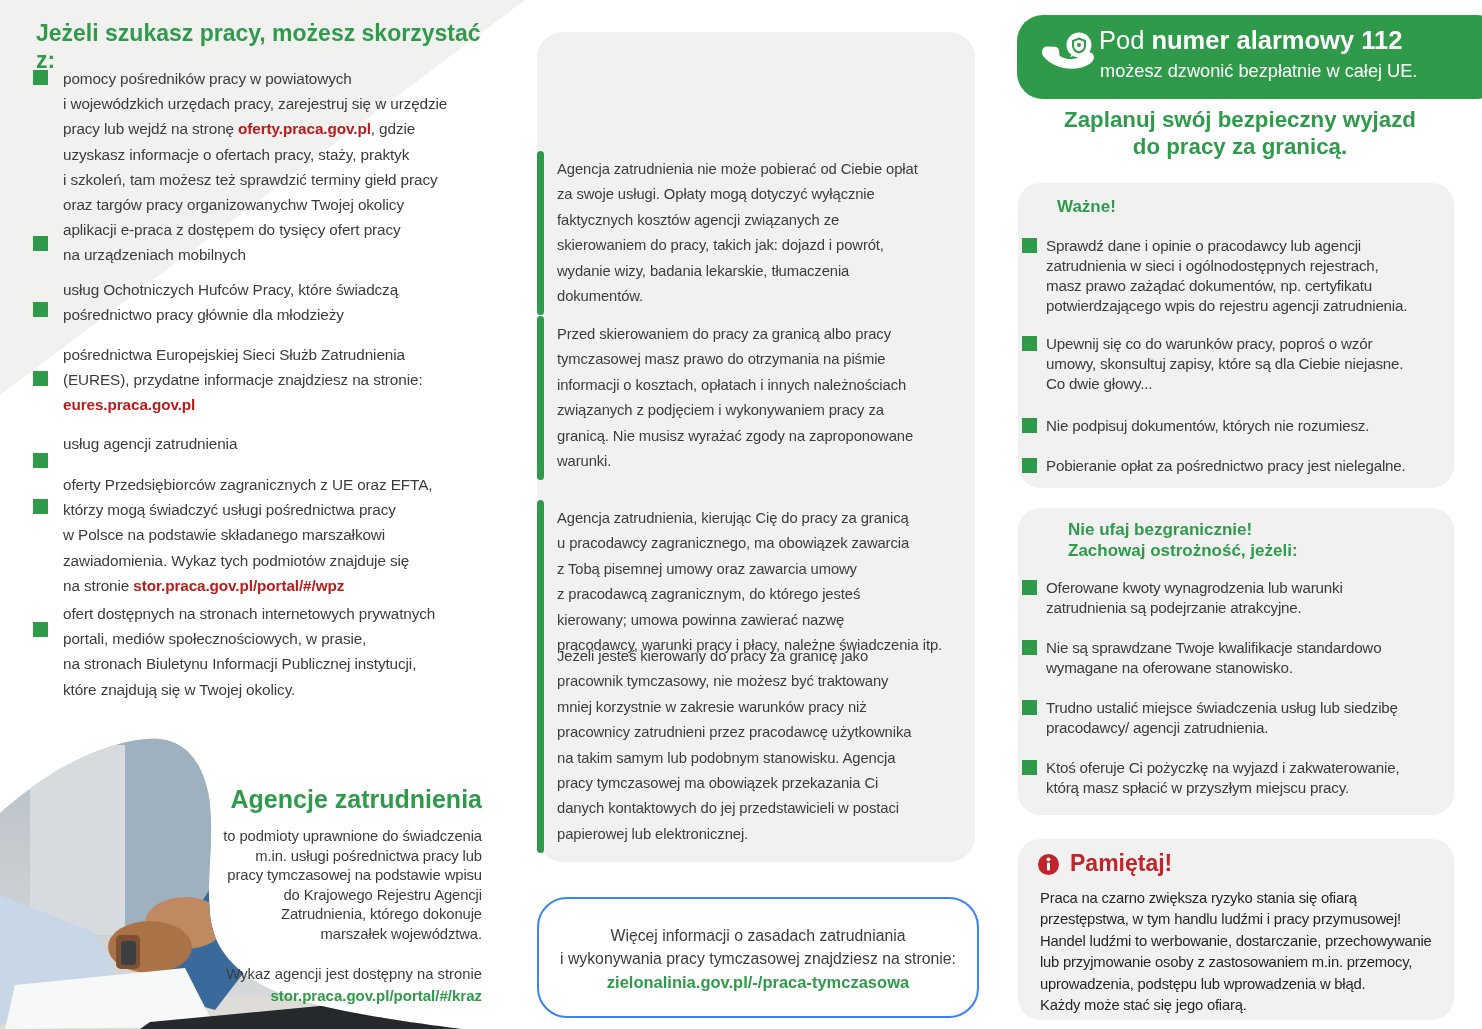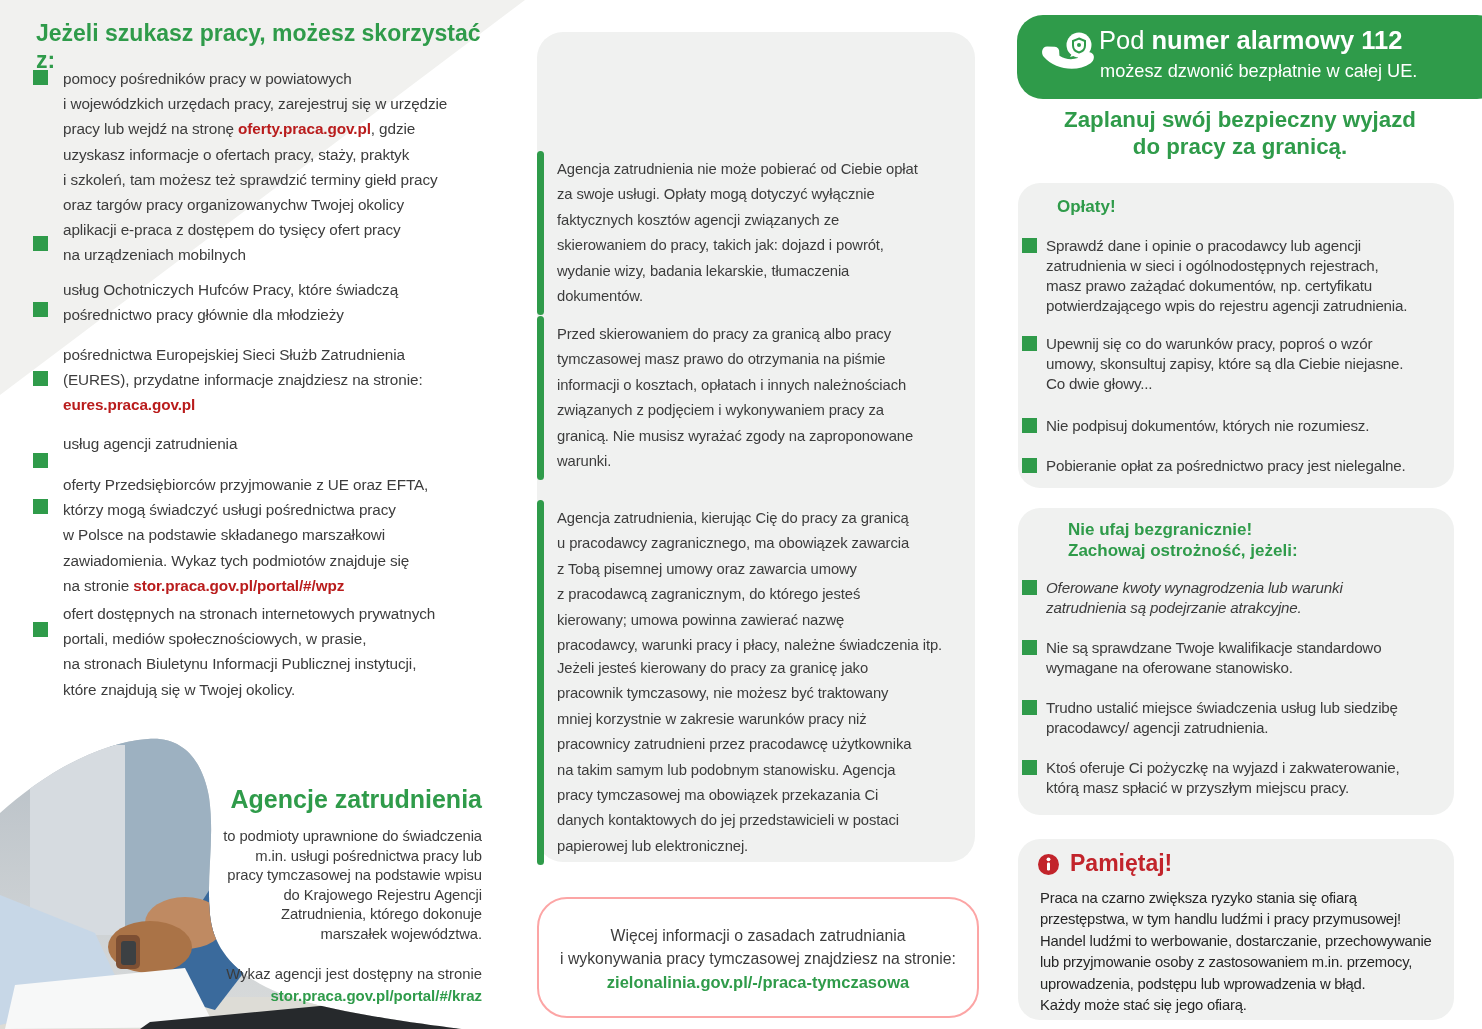--- a/index.html
+++ b/index.html
@@ -32,44 +32,44 @@
   .ag-body{font-size:14.8px;line-height:19.6px;letter-spacing:-0.1px;}
   .ag-note{margin-top:19px;font-size:14.8px;line-height:20px;}
   .ag-link{font-size:15px;font-weight:bold;color:#2f9b4a;margin-top:3px;}
   
   .mid-box{left:537px;top:32px;width:438px;height:830px;background:#f0f1f0;border-radius:26px;}
   .mid-head{left:20px;top:24px;width:400px;font-size:29px;line-height:37px;
     font-weight:bold;color:#2f9b4a;}
   .bq{left:20px;width:412px;font-size:14.8px;line-height:25.4px;letter-spacing:-0.1px;}
   .bq:before{content:"";position:absolute;left:-20px;top:-6px;bottom:-6px;width:7px;
     border-radius:4px;background:#2f9b4a;}
-  .bq1{top:125px;} .bq2{top:290px;} .bq3{top:450px;margin-top:24px;} .bq4{top:612px;margin-top:12px;}
+  .bq1{top:125px;} .bq2{top:290px;} .bq3{top:450px;margin-top:24px;} .bq4{top:612px;}
   .info-box{left:537px;top:897px;width:442px;height:121px;background:#fff;
-    border:2px solid #fca5a5;border-radius:30px;box-sizing:border-box;text-align:center;}
+    border:2px solid #3b82f6;border-radius:30px;box-sizing:border-box;text-align:center;}
   .info-text{margin-top:25px;font-size:15.8px;line-height:23px;color:#3c3c3c;}
   .info-link{margin-top:3px;font-size:16.5px;font-weight:bold;color:#2f9b4a;}
   
   .banner{left:1017px;top:15px;width:486px;height:84px;background:#2f9b4a;border-radius:26px;}
   .banner-icon{position:absolute;left:22px;top:15px;width:58px;height:54px;}
   .banner-l1{position:absolute;left:82px;top:11px;font-size:25.5px;color:#fff;}
   .banner-l1 b{font-weight:bold;}
   .banner-l2{position:absolute;left:83px;top:46px;font-size:18.2px;color:#fff;}
   .r-head{left:1020px;top:106px;width:440px;text-align:center;font-size:22.3px;
     line-height:27px;font-weight:bold;color:#2f9b4a;}
   .r-box{background:#f0f1f0;border-radius:22px;left:1018px;width:436px;}
   .box1{top:183px;height:305px;}
   .box2{top:508px;height:307px;}
   .box3{top:839px;height:181px;}
   .r-title{position:absolute;left:39px;font-size:17px;line-height:20.5px;
     font-weight:bold;color:#2f9b4a;}
   .r-bullet{position:absolute;left:4px;width:408px;}
   .r-bullet .sq{position:absolute;left:0;top:2px;width:15px;height:15px;background:#2f9b4a;}
   .r-bullet .txt{margin-left:24px;font-size:15.2px;line-height:20px;letter-spacing:-0.2px;}
   .b1-1{top:53px;} .b1-2{top:151px;} .b1-3{top:233px;} .b1-4{top:273px;}
-  .b2-1{top:70px;font-style:italic;} .b2-2{top:130px;} .b2-3{top:190px;} .b2-4{top:250px;}
+  .b2-1{top:70px;} .b2-2{top:130px;} .b2-3{top:190px;} .b2-4{top:250px;}
   .rem-icon{position:absolute;left:20px;top:15px;width:21px;height:21px;}
   .rem-title{position:absolute;left:52px;top:11px;font-size:23px;font-weight:bold;color:#c2242b;}
   .rem-body{position:absolute;left:22px;top:49px;width:405px;font-size:14.8px;
     line-height:21.4px;letter-spacing:-0.2px;color:#262626;}
 </style>
 </head>
 <body>
 
 <div class="abs bg-diag"></div>
 
@@ -99,21 +99,21 @@
   <div class="txt pre"><span>pośrednictwa Europejskiej Sieci Służb Zatrudnienia
 (EURES), przydatne informacje znajdziesz na stronie:
 </span><b>eures.praca.gov.pl</b></div>
 </div>
 <div class="abs l-item it5">
   <span class="sq"></span>
   <div class="txt pre"><span>usług agencji zatrudnienia</span></div>
 </div>
 <div class="abs l-item it6">
   <span class="sq"></span>
-  <div class="txt pre"><span>oferty Przedsiębiorców przyjmowanie z UE oraz EFTA,
+  <div class="txt pre"><span>oferty Przedsiębiorców zagranicznych z UE oraz EFTA,
 którzy mogą świadczyć usługi pośrednictwa pracy
 w Polsce na podstawie składanego marszałkowi
 zawiadomienia. Wykaz tych podmiotów znajduje się
 na stronie </span><b>stor.praca.gov.pl/portal/#/wpz</b></div>
 </div>
 <div class="abs l-item it7">
   <span class="sq"></span>
   <div class="txt pre"><span>ofert dostępnych na stronach internetowych prywatnych
 portali, mediów społecznościowych, w prasie,
 na stronach Biuletynu Informacji Publicznej instytucji,
@@ -205,21 +205,21 @@
     <circle cx="40" cy="15" r="2" fill="#2f9b4a"></circle>
   </svg>
   <div class="banner-l1"><span>Pod </span><b>numer alarmowy 112</b></div>
   <div class="banner-l2">możesz dzwonić bezpłatnie w całej UE.</div>
 </div>
 
 <div class="abs r-head pre">Zaplanuj swój bezpieczny wyjazd
 do pracy za granicą.</div>
 
 <div class="abs r-box box1">
-  <div class="r-title" style="top:14px;">Opłaty!</div>
+  <div class="r-title" style="top:14px;">Ważne!</div>
   <div class="r-bullet b1-1">
     <span class="sq"></span>
     <div class="txt pre">Sprawdź dane i opinie o pracodawcy lub agencji
 zatrudnienia w sieci i ogólnodostępnych rejestrach,
 masz prawo zażądać dokumentów, np. certyfikatu
 potwierdzającego wpis do rejestru agencji zatrudnienia.</div>
   </div>
   <div class="r-bullet b1-2">
     <span class="sq"></span>
     <div class="txt pre">Upewnij się co do warunków pracy, poproś o wzór

